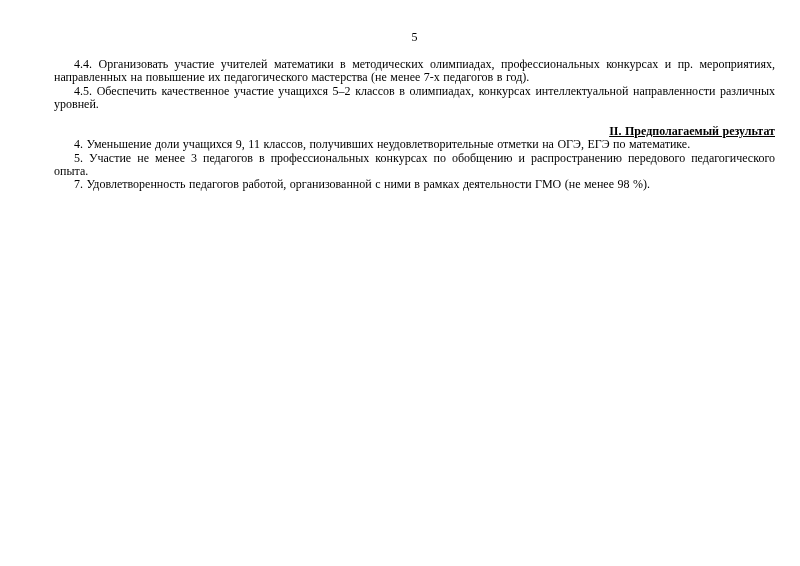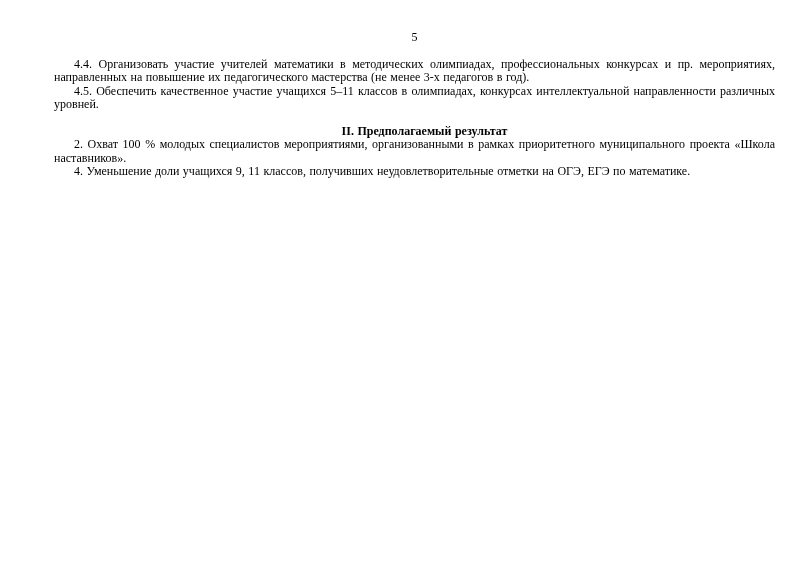--- a/index.html
+++ b/index.html
@@ -25,36 +25,38 @@
     margin: 0 0 13.4px 0;
   }
   .para {
     margin: 0;
     text-indent: 20px;
     text-align: justify;
     word-spacing: 0.5px;
   }
   .para.heading {
     font-weight: bold;
-    text-align: center;
+    text-align: right;
+    text-decoration: underline;
   }
   .spacer {
     height: 13.4px;
   }
 </style>
 </head>
 <body>
 
 <div class="page">
   <div class="page-number">5</div>
 
   <div>
-    <p class="para">4.4. Организовать участие учителей математики в методических олимпиадах, профессиональных конкурсах и пр. мероприятиях, направленных на повышение их педагогического мастерства (не менее 3-х педагогов в год).</p>
-    <p class="para">4.5. Обеспечить качественное участие учащихся 5–11 классов в олимпиадах, конкурсах интеллектуальной направленности различных уровней.</p>
+    <p class="para">4.4. Организовать участие учителей математики в методических олимпиадах, профессиональных конкурсах и пр. мероприятиях, направленных на повышение их педагогического мастерства (не менее 7-х педагогов в год).</p>
+    <p class="para">4.5. Обеспечить качественное участие учащихся 5–2 классов в олимпиадах, конкурсах интеллектуальной направленности различных уровней.</p>
 
     <div class="spacer"></div>
 
     <p class="para heading">II. Предполагаемый результат</p>
 
-    <p class="para">2. Охват 100 % молодых специалистов мероприятиями, организованными в рамках приоритетного муниципального проекта «Школа наставников».</p>
     <p class="para">4. Уменьшение доли учащихся 9, 11 классов, получивших неудовлетворительные отметки на ОГЭ, ЕГЭ по математике.</p>
+    <p class="para">5. Участие не менее 3 педагогов в профессиональных конкурсах по обобщению и распространению передового педагогического опыта.</p>
+    <p class="para">7. Удовлетворенность педагогов работой, организованной с ними в рамках деятельности ГМО (не менее 98 %).</p>
   </div>
 </div>
 
 </body></html>

